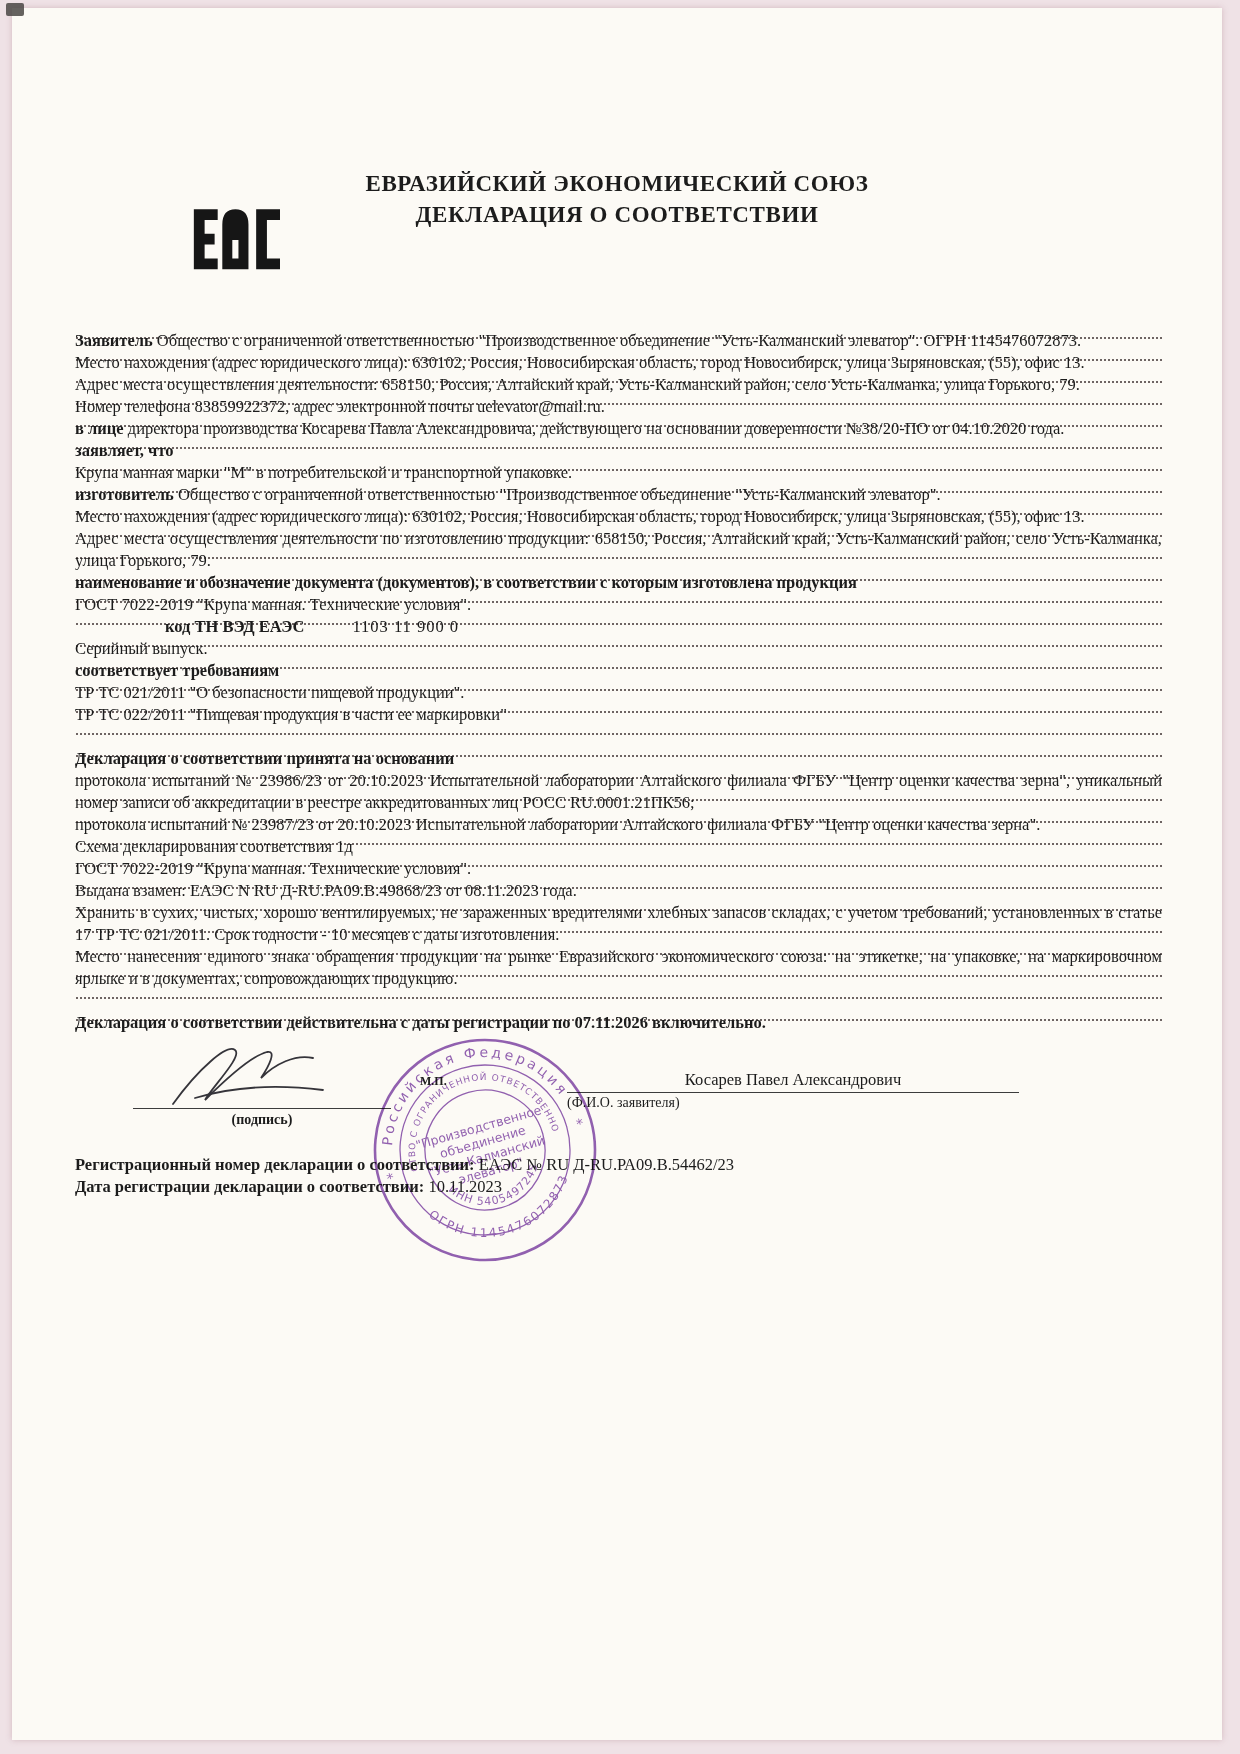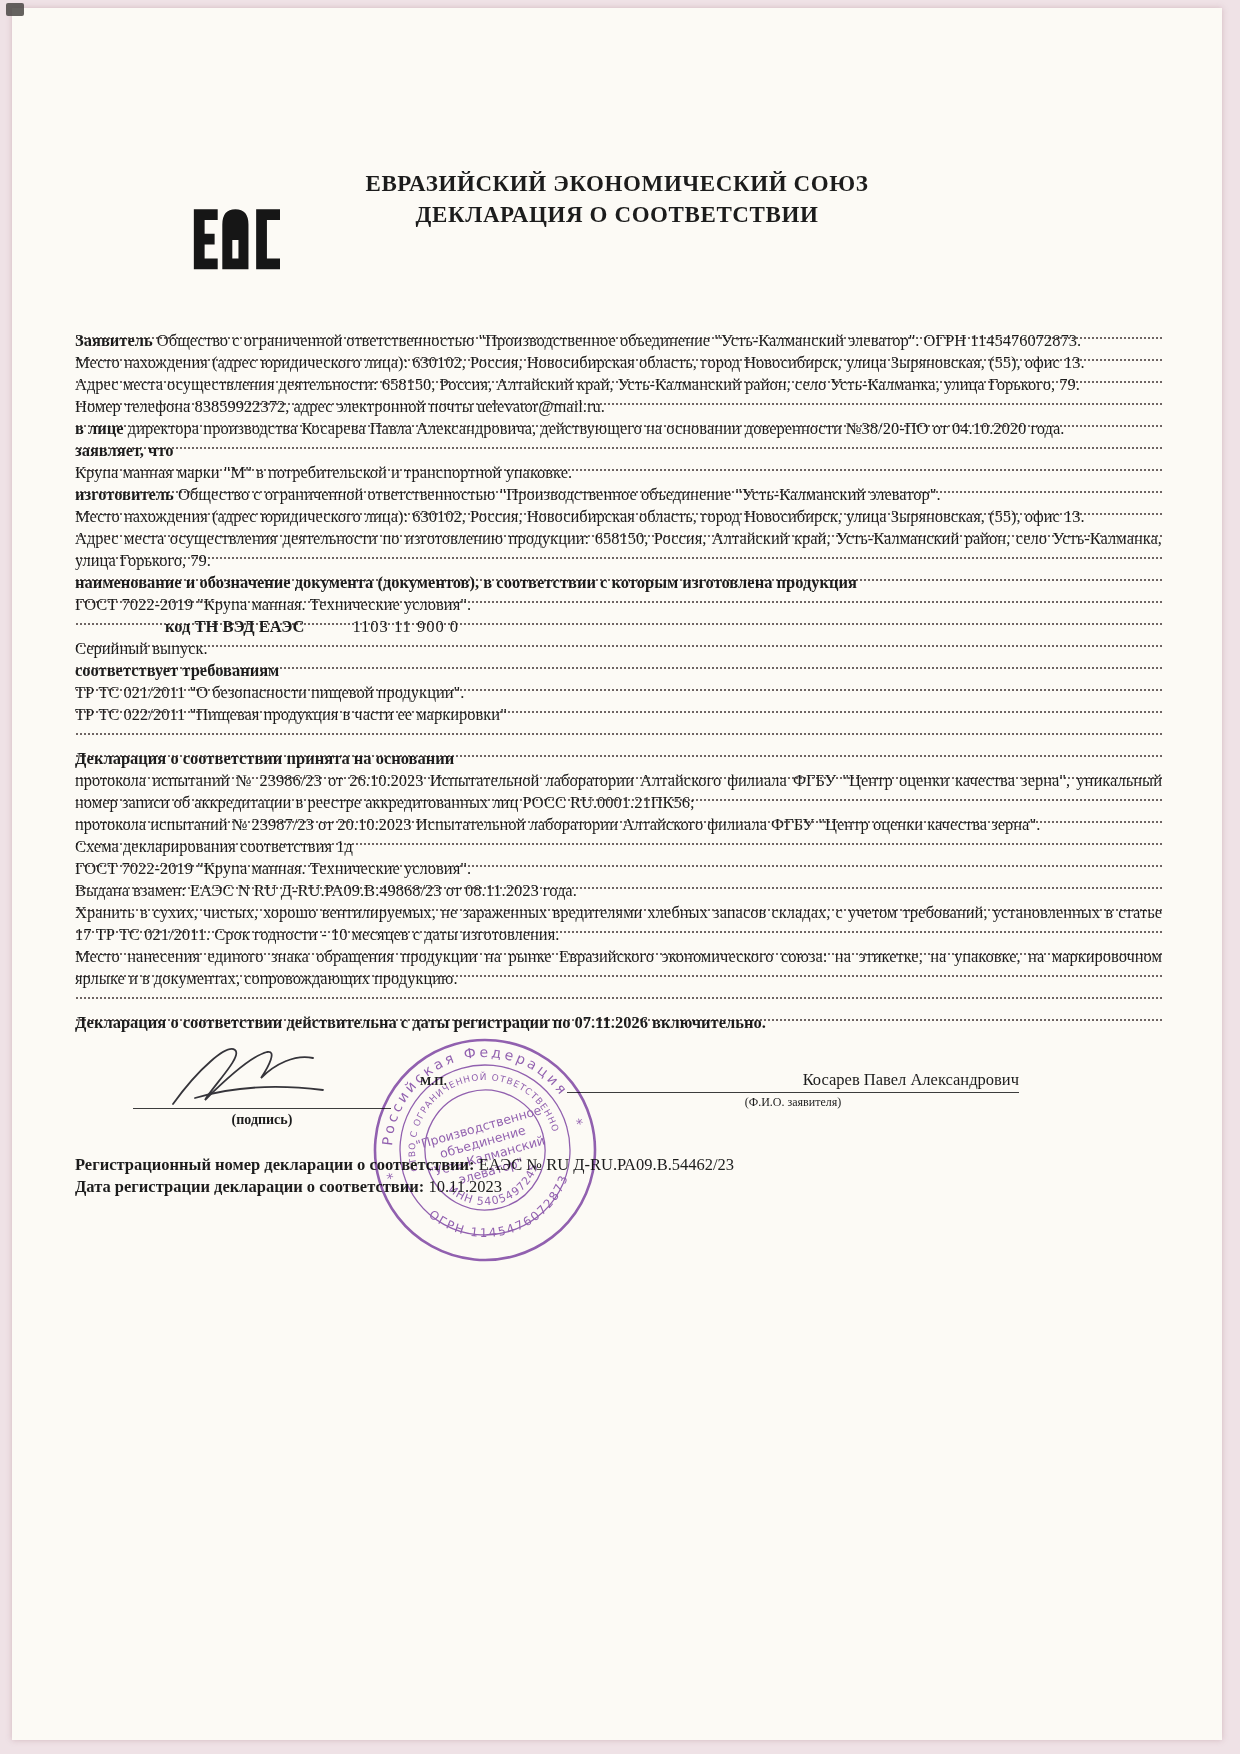--- a/index.html
+++ b/index.html
@@ -54,23 +54,23 @@
     position:absolute; left:58px; top:62px; width:258px;
     border-bottom:1.3px solid #3c3c3c;
   }
   .sig-caption-l {
     position:absolute; left:58px; top:66px; width:258px;
     text-align:center; font-size:14px;font-weight:bold;
   }
   .signature-svg { position:absolute; left:80px; top:-6px; width:210px; height:70px; z-index:2; }
   .mp { position:absolute; left:345px; top:28px; font-size:12px; font-weight:bold; }
   .sig-right { position:absolute; left:492px; top:0; width:452px; }
-  .fio-name { text-align:right; font-size:16.5px; padding-top:24px; }
+  .fio-name { text-align:center; font-size:16.5px; padding-top:24px; }
   .sig-line-r { border-bottom:1.3px solid #3c3c3c; margin-top:2px; }
-  .sig-caption-r { text-align:center; font-size:12px; padding-top:2px; }
+  .sig-caption-r { text-align:left; font-size:14px; padding-top:2px; }
   .stamp-wrap {
     position:absolute; left:292px; top:-14px; width:236px; height:236px;
     transform:rotate(-16deg);
     opacity:.82; mix-blend-mode:multiply; z-index:3;
     pointer-events:none;
   }
   
   .reg { margin-top:4px; }
   .reg .p { text-align:left; }
 </style>
@@ -127,21 +127,21 @@
     <p class="p dl"><b>соответствует требованиям</b></p>
 
     <p class="p dl">ТР ТС 021/2011 "О безопасности пищевой продукции".</p>
 
     <p class="p dl">ТР ТС 022/2011 "Пищевая продукция в части ее маркировки"</p>
 
     <div class="spacer dl"></div>
 
     <p class="p dl"><b>Декларация о соответствии принята на основании</b></p>
 
-    <p class="p dl">протокола испытаний № 23986/23 от 26.10.2023 Испытательной лаборатории Алтайского филиала ФГБУ "Центр оценки качества зерна", уникальный номер записи об аккредитации в реестре аккредитованных лиц РОСС RU.0001.21ПК56;</p>
+    <p class="p dl">протокола испытаний № 23986/23 от 20.10.2023 Испытательной лаборатории Алтайского филиала ФГБУ "Центр оценки качества зерна", уникальный номер записи об аккредитации в реестре аккредитованных лиц РОСС RU.0001.21ПК56;</p>
 
     <p class="p dl">протокола испытаний № 23987/23 от 20.10.2023 Испытательной лаборатории Алтайского филиала ФГБУ "Центр оценки качества зерна".</p>
 
     <p class="p dl">Схема декларирования соответствия 1д</p>
 
 
     <p class="p dl">ГОСТ 7022-2019 "Крупа манная. Технические условия".</p>
 
     <p class="p dl">Выдана взамен: ЕАЭС N RU Д-RU.РА09.В.49868/23 от 08.11.2023 года.</p>
 

